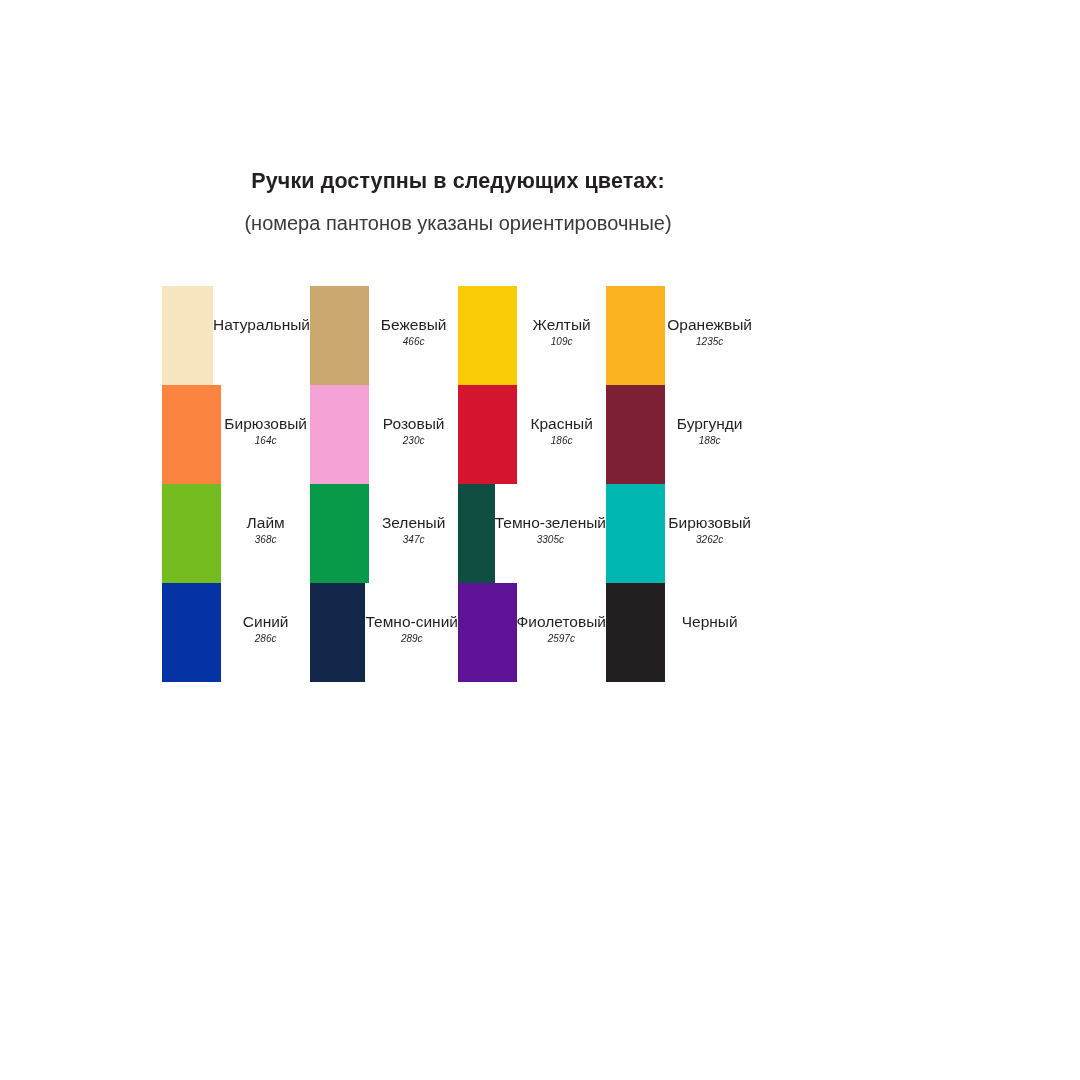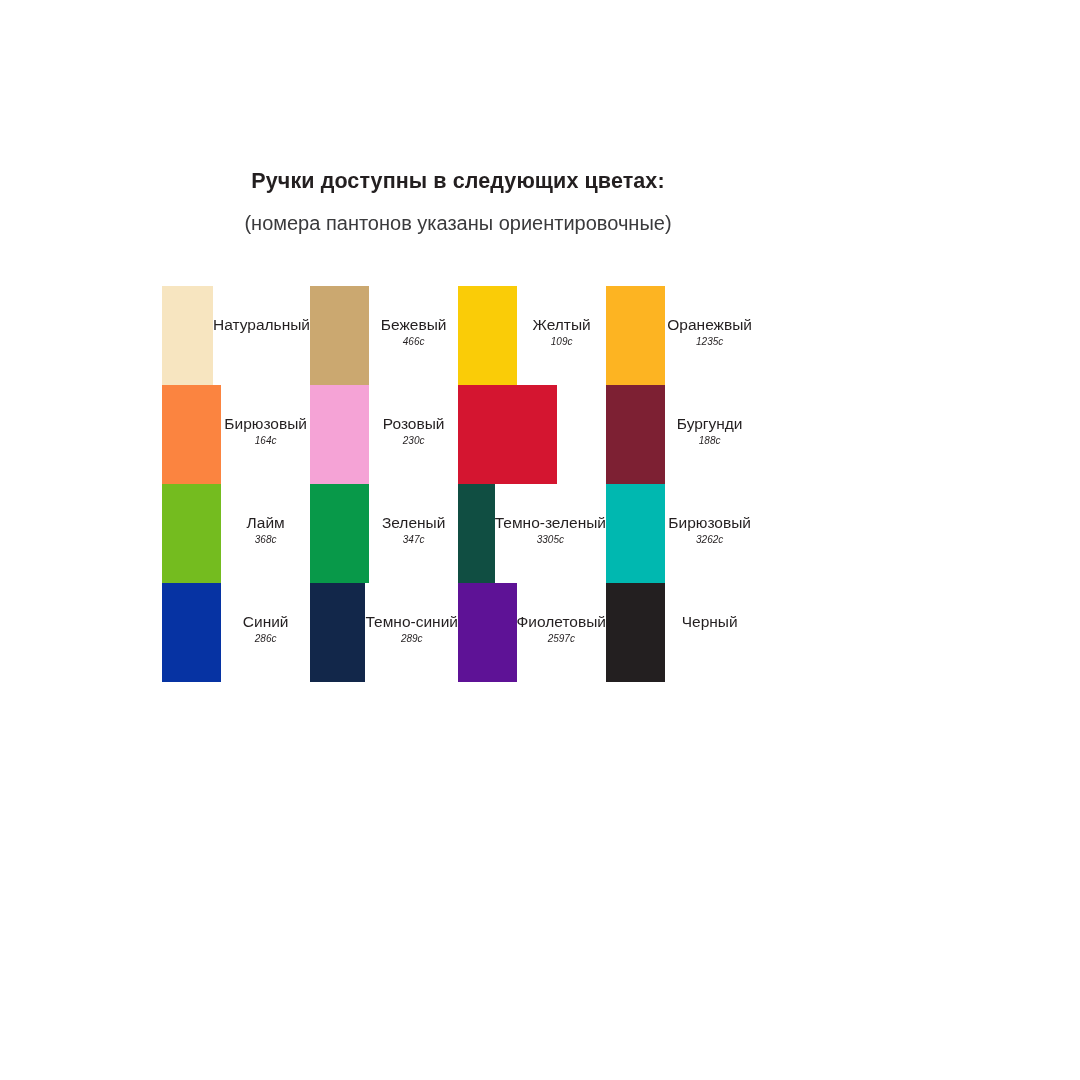--- a/index.html
+++ b/index.html
@@ -143,20 +143,24 @@
       </div>
       <div class="swatch-cell">
         <div class="chip" style="background-color: rgb(245, 163, 214);"></div>
         <div class="chip-caption">
           <span class="chip-name">Розовый</span>
           <span class="chip-code">230c</span>
         </div>
       </div>
       <div class="swatch-cell">
         <div class="chip" style="background-color: rgb(212, 21, 48);"></div>
+        <div class="chip-caption">
+          <span class="chip-name">Красный</span>
+          <span class="chip-code">186c</span>
+        </div>
       </div>
       <div class="swatch-cell">
         <div class="chip" style="background-color: rgb(125, 32, 51);"></div>
         <div class="chip-caption">
           <span class="chip-name">Бургунди</span>
           <span class="chip-code">188c</span>
         </div>
       </div>
       <div class="swatch-cell">
         <div class="chip" style="background-color: rgb(116, 188, 31);"></div>

